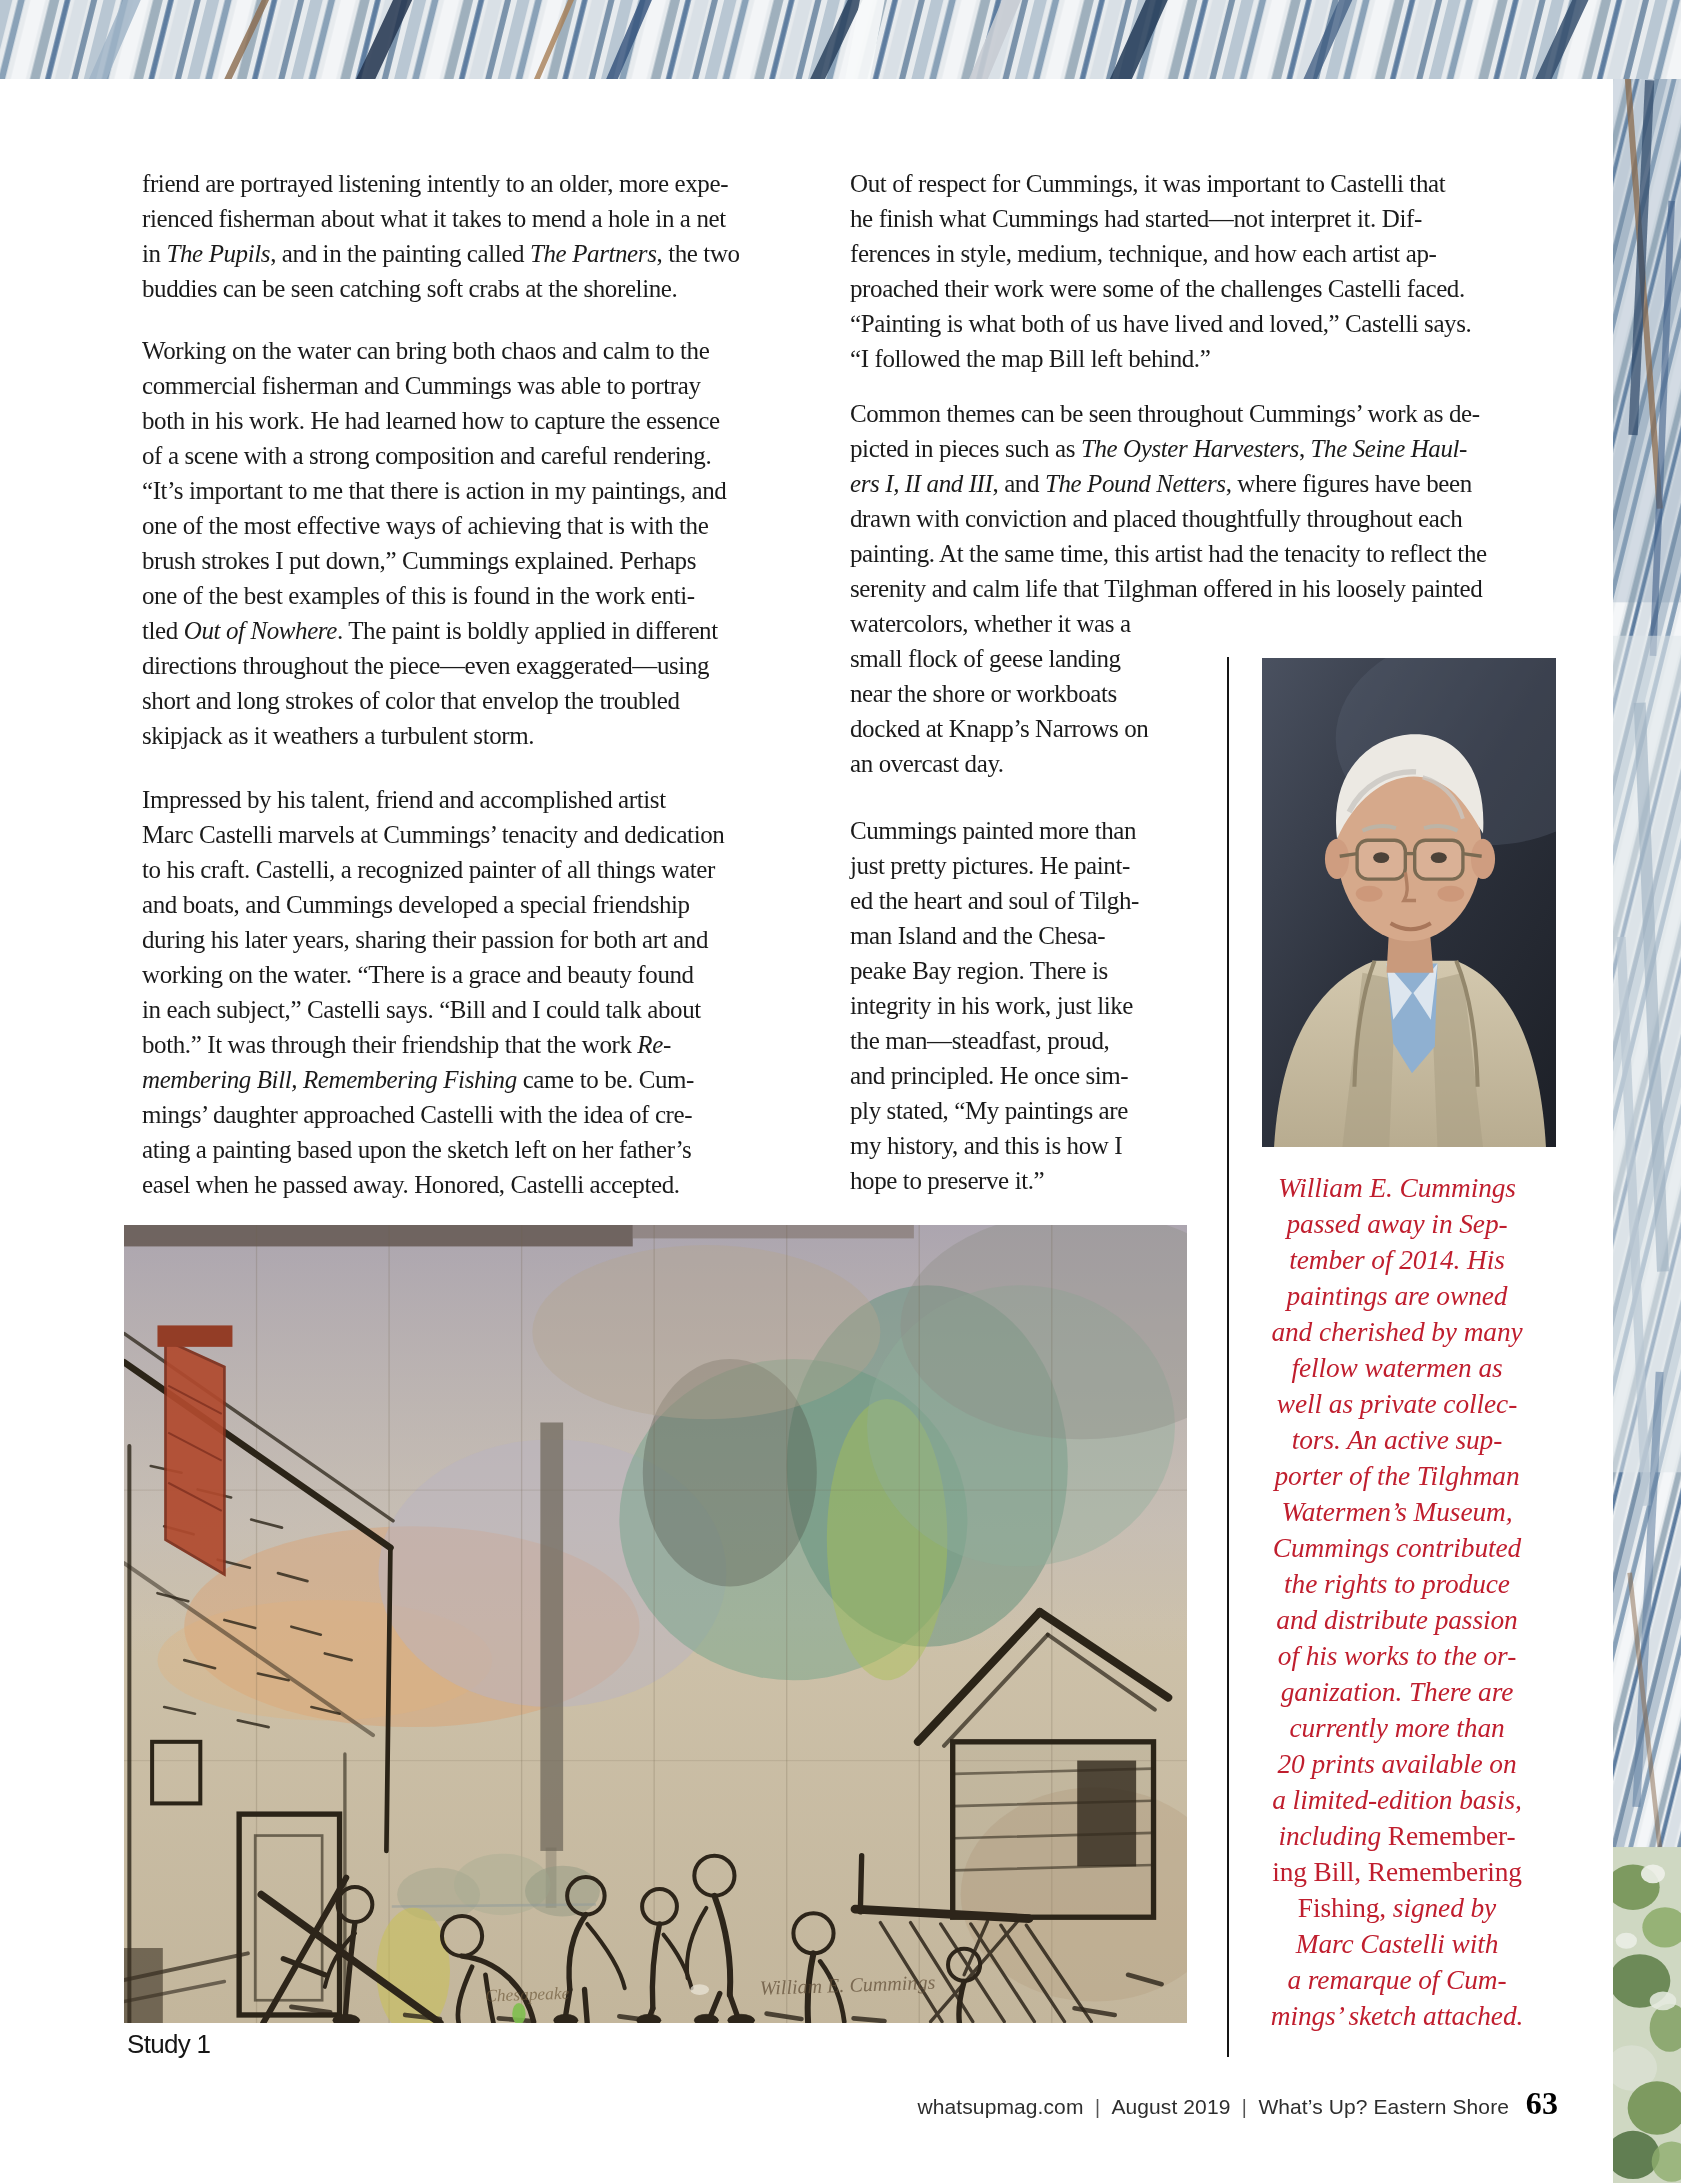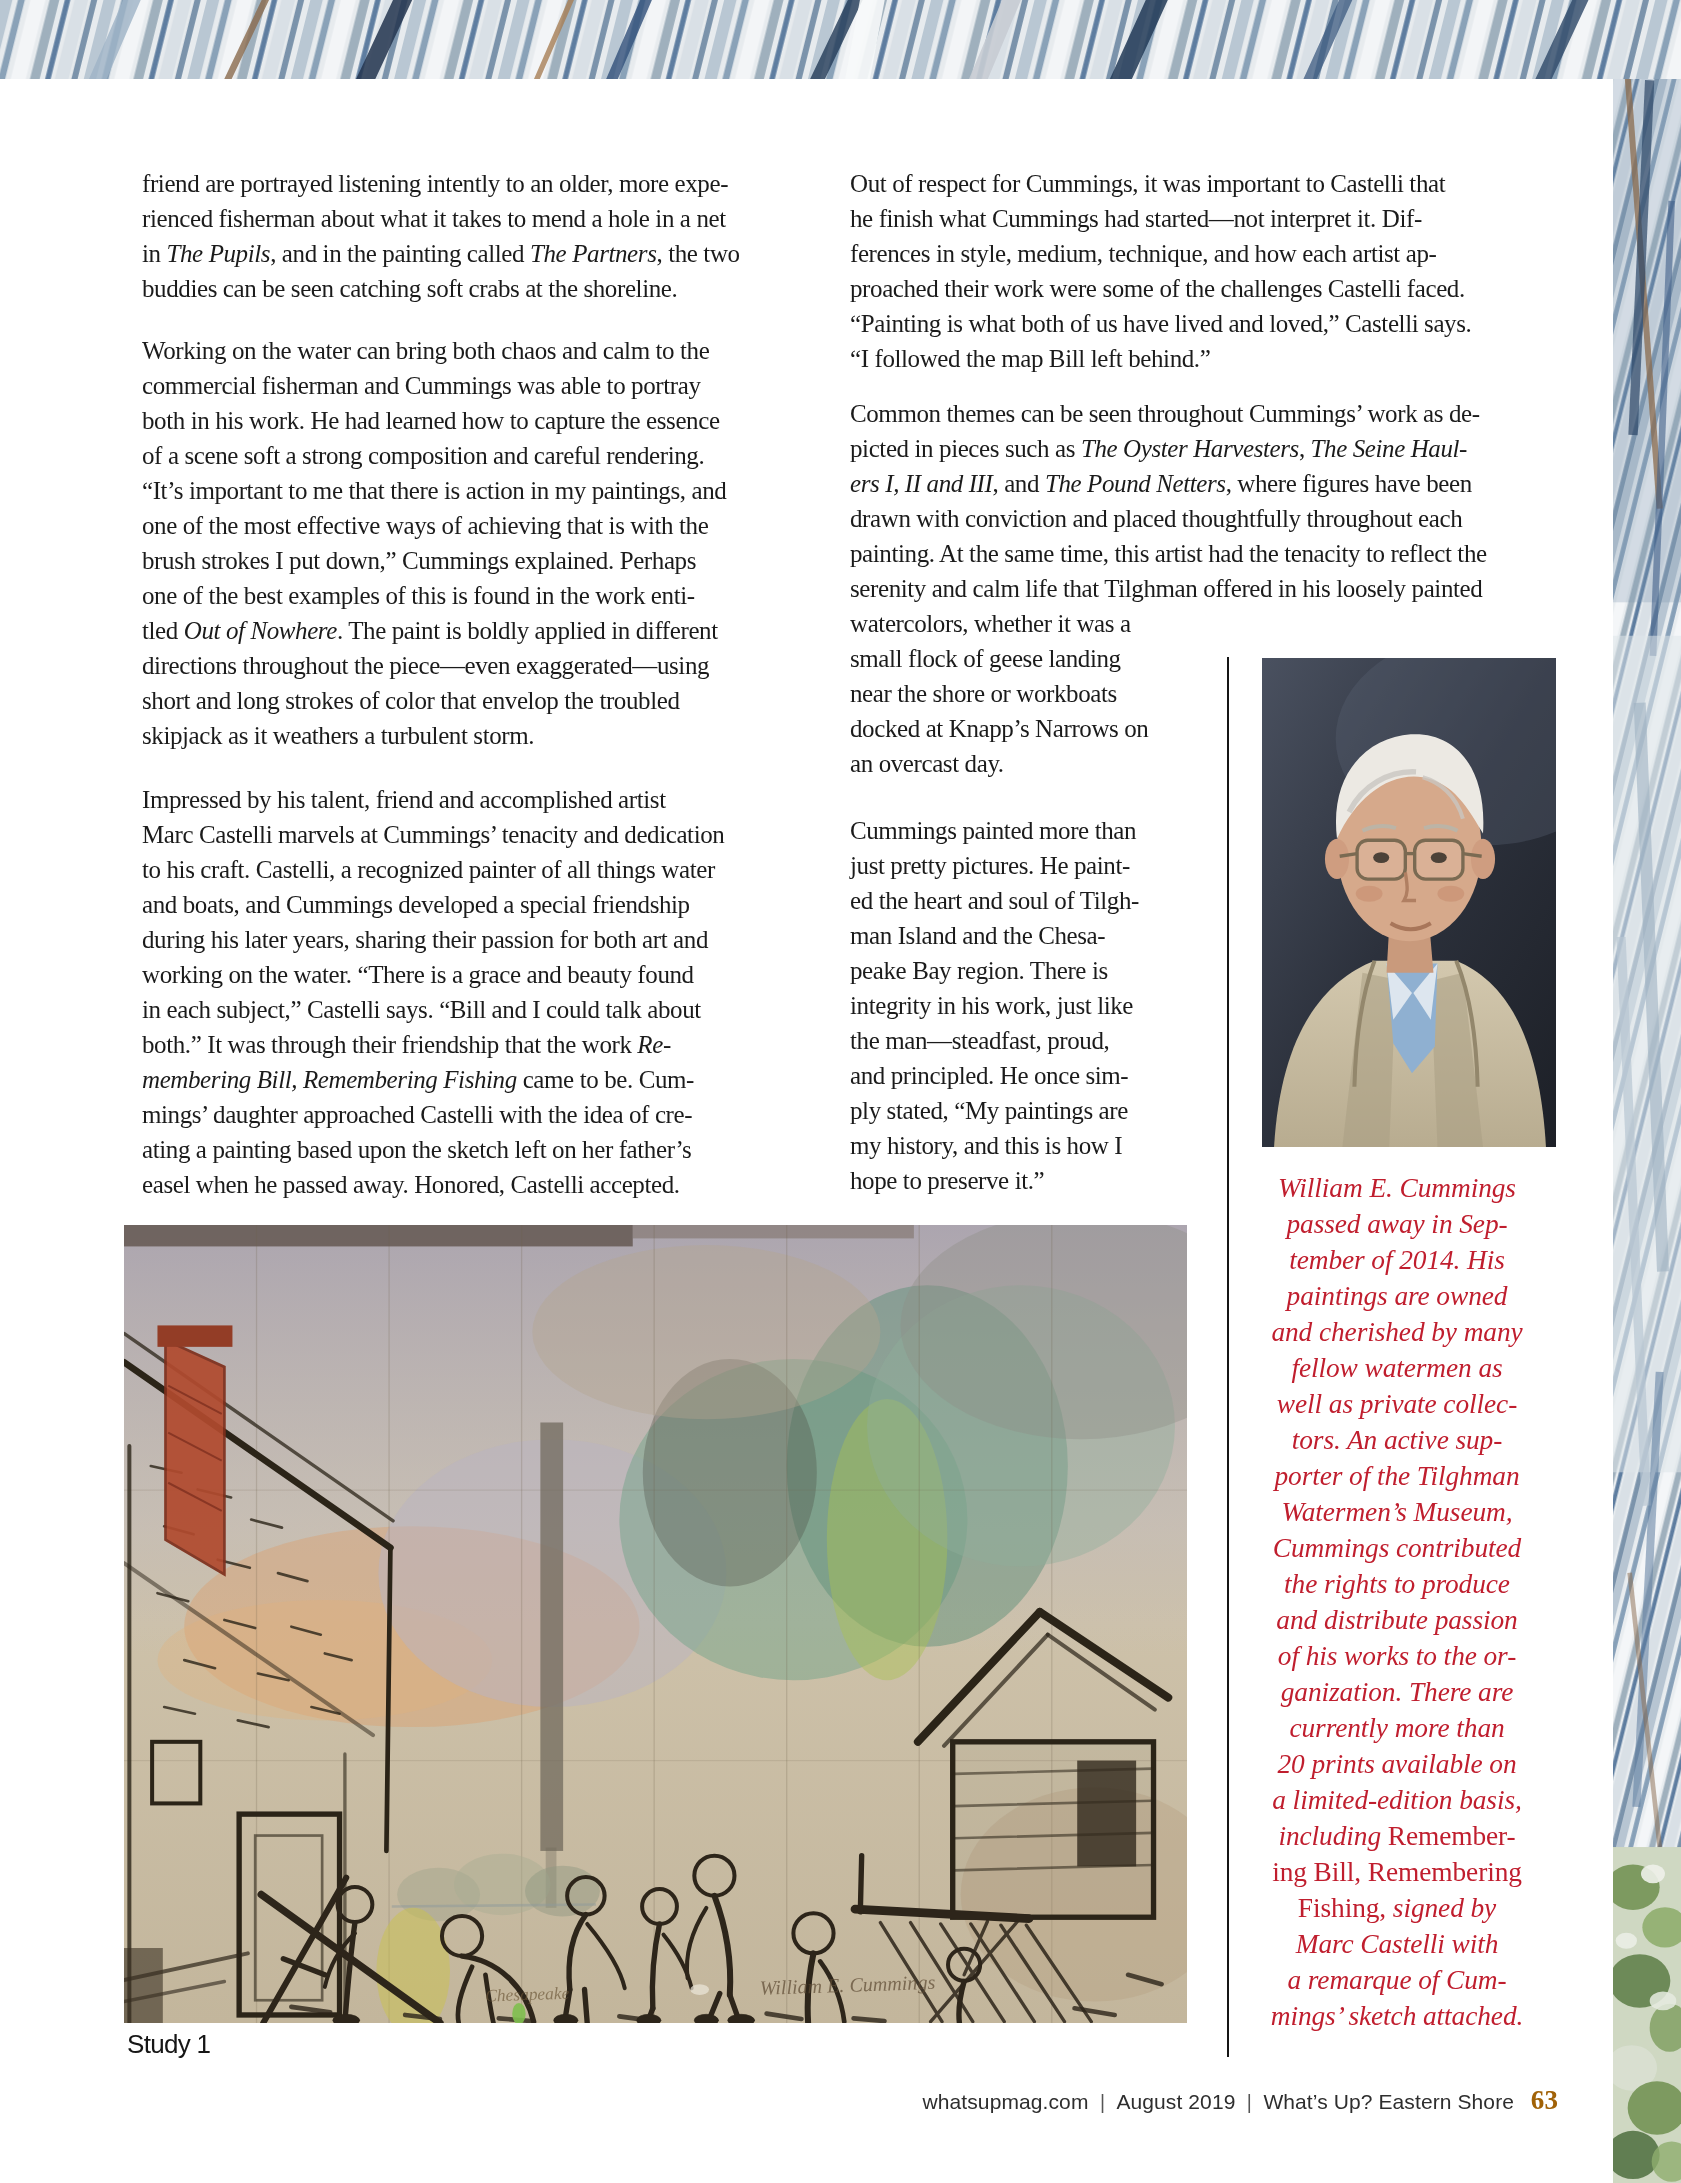--- a/index.html
+++ b/index.html
@@ -20,21 +20,21 @@
   #portrait{left:1262px;top:658px;width:294px;height:489px;}
   #pull-caption{left:1229px;top:1170px;width:336px;text-align:center;
       font-size:27.4px;line-height:36px;color:#c01e2e;letter-spacing:-0.1px;}
   #sketch{left:124px;top:1225px;width:1063px;height:798px;}
   #study-caption{left:127px;top:2029px;font-family:"Liberation Sans",sans-serif;
       font-size:26px;letter-spacing:-0.7px;color:#161616;}
   #page-footer{top:2087px;right:123px;display:flex;align-items:baseline;gap:11.4px;
       font-family:"Liberation Sans",sans-serif;font-size:21px;color:#2e2e2e;letter-spacing:0.1px;}
   #page-footer .sep{color:#555;font-size:19.4px;}
   #page-footer .pgnum{font-family:"Liberation Serif",serif;font-weight:700;
-      font-size:27px;color:#a16207;margin-left:5.4px;line-height:1;}
+      font-size:32px;color:#000000;margin-left:5.4px;line-height:1;}
   svg{display:block;}
 </style>
 </head>
 <body>
 
 <svg class="abs" id="edge-strip" style="left:1613px;top:0;" width="68" height="2183" viewBox="0 0 102 3262" preserveAspectRatio="none">
   <defs>
     <pattern id="stripeV" width="96" height="96" patternUnits="userSpaceOnUse" patternTransform="rotate(14)">
       <rect width="96" height="96" fill="#e9edf0"></rect>
       <rect x="0" width="12" height="96" fill="#b7c5d2"></rect>
@@ -103,21 +103,21 @@
   <div class="para">
       <div class="tline"><span style="font-style: normal;">friend are portrayed listening intently to an older, more expe-</span></div>
       <div class="tline"><span style="font-style: normal;">rienced fisherman about what it takes to mend a hole in a net</span></div>
       <div class="tline"><span style="font-style: normal;">in </span><span style="font-style: italic;">The Pupils</span><span style="font-style: normal;">, and in the painting called </span><span style="font-style: italic;">The Partners</span><span style="font-style: normal;">, the two</span></div>
       <div class="tline"><span style="font-style: normal;">buddies can be seen catching soft crabs at the shoreline.</span></div>
     </div>
   <div class="para mt40">
       <div class="tline"><span style="font-style: normal;">Working on the water can bring both chaos and calm to the</span></div>
       <div class="tline"><span style="font-style: normal;">commercial fisherman and Cummings was able to portray</span></div>
       <div class="tline"><span style="font-style: normal;">both in his work. He had learned how to capture the essence</span></div>
-      <div class="tline"><span style="font-style: normal;">of a scene soft a strong composition and careful rendering.</span></div>
+      <div class="tline"><span style="font-style: normal;">of a scene with a strong composition and careful rendering.</span></div>
       <div class="tline"><span style="font-style: normal;">“It’s important to me that there is action in my paintings, and</span></div>
       <div class="tline"><span style="font-style: normal;">one of the most effective ways of achieving that is with the</span></div>
       <div class="tline"><span style="font-style: normal;">brush strokes I put down,” Cummings explained. Perhaps</span></div>
       <div class="tline"><span style="font-style: normal;">one of the best examples of this is found in the work enti-</span></div>
       <div class="tline"><span style="font-style: normal;">tled </span><span style="font-style: italic;">Out of Nowhere</span><span style="font-style: normal;">. The paint is boldly applied in different</span></div>
       <div class="tline"><span style="font-style: normal;">directions throughout the piece—even exaggerated—using</span></div>
       <div class="tline"><span style="font-style: normal;">short and long strokes of color that envelop the troubled</span></div>
       <div class="tline"><span style="font-style: normal;">skipjack as it weathers a turbulent storm.</span></div>
     </div>
   <div class="para mt44">

